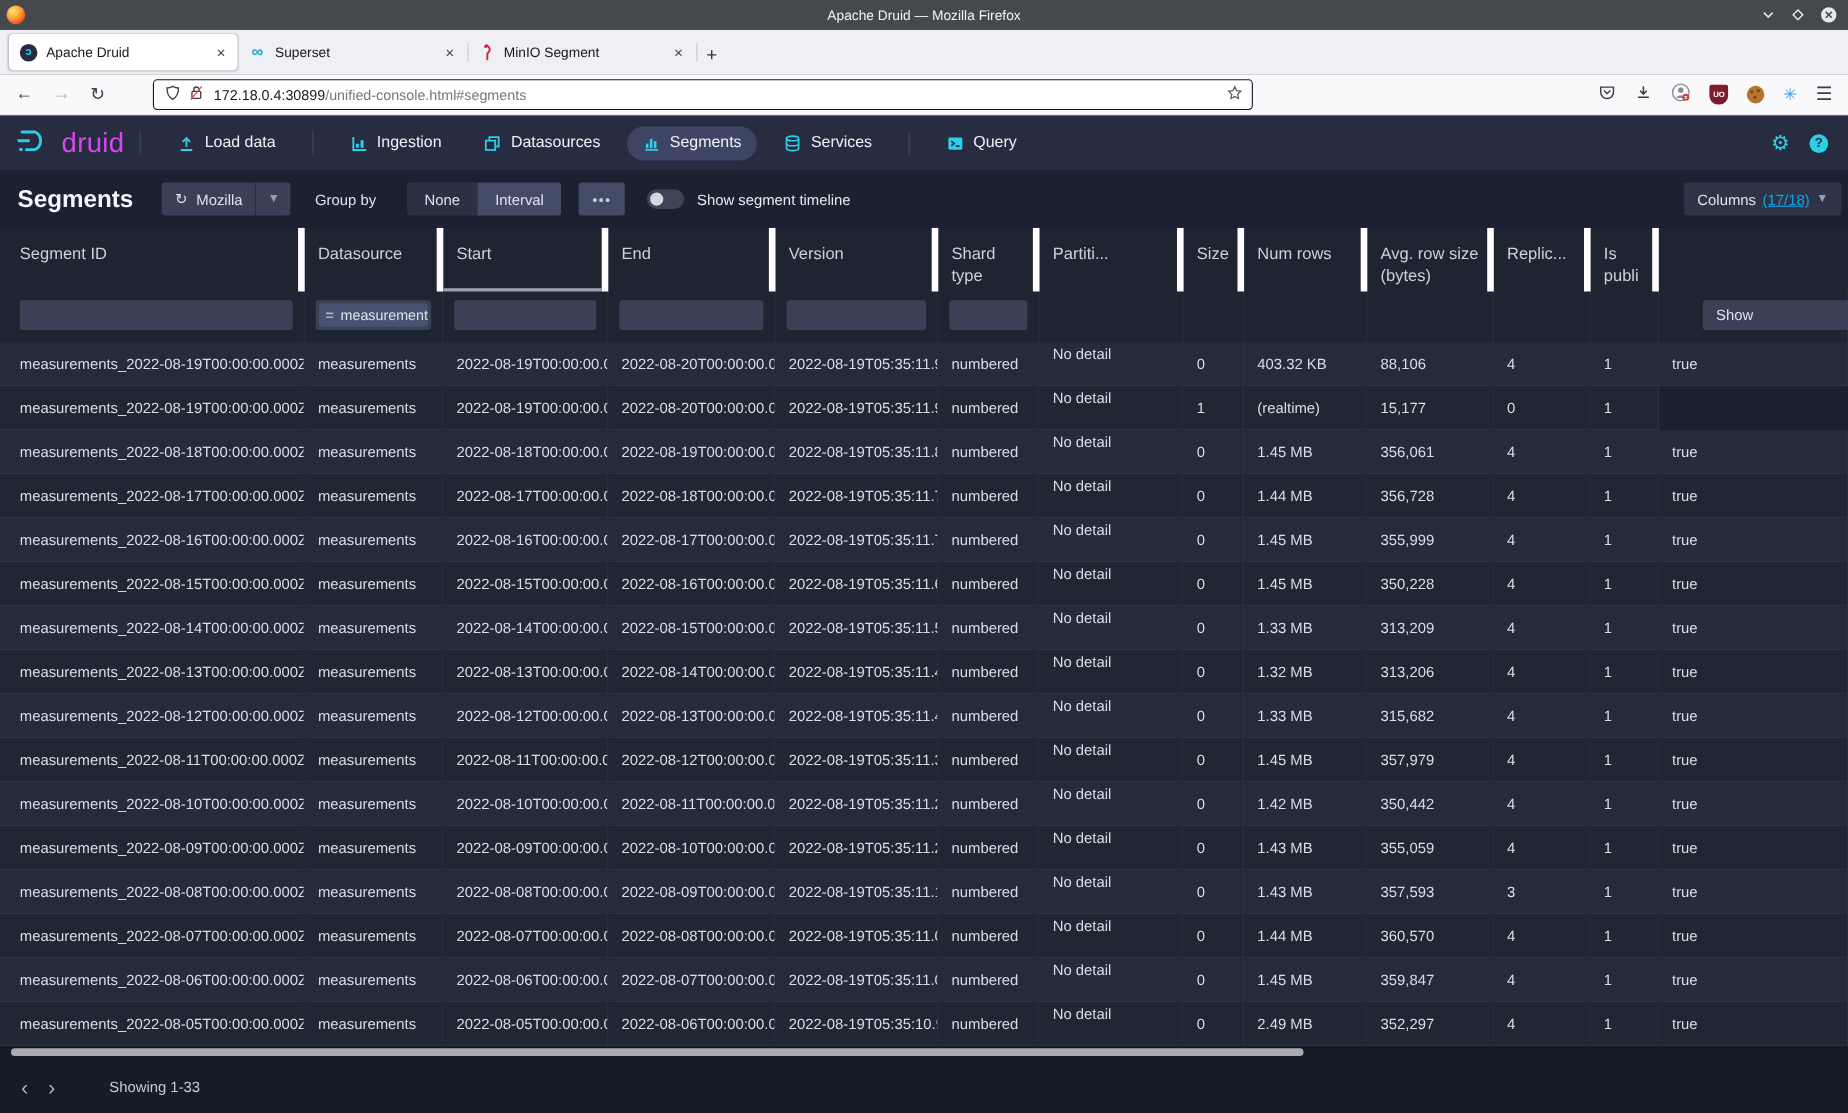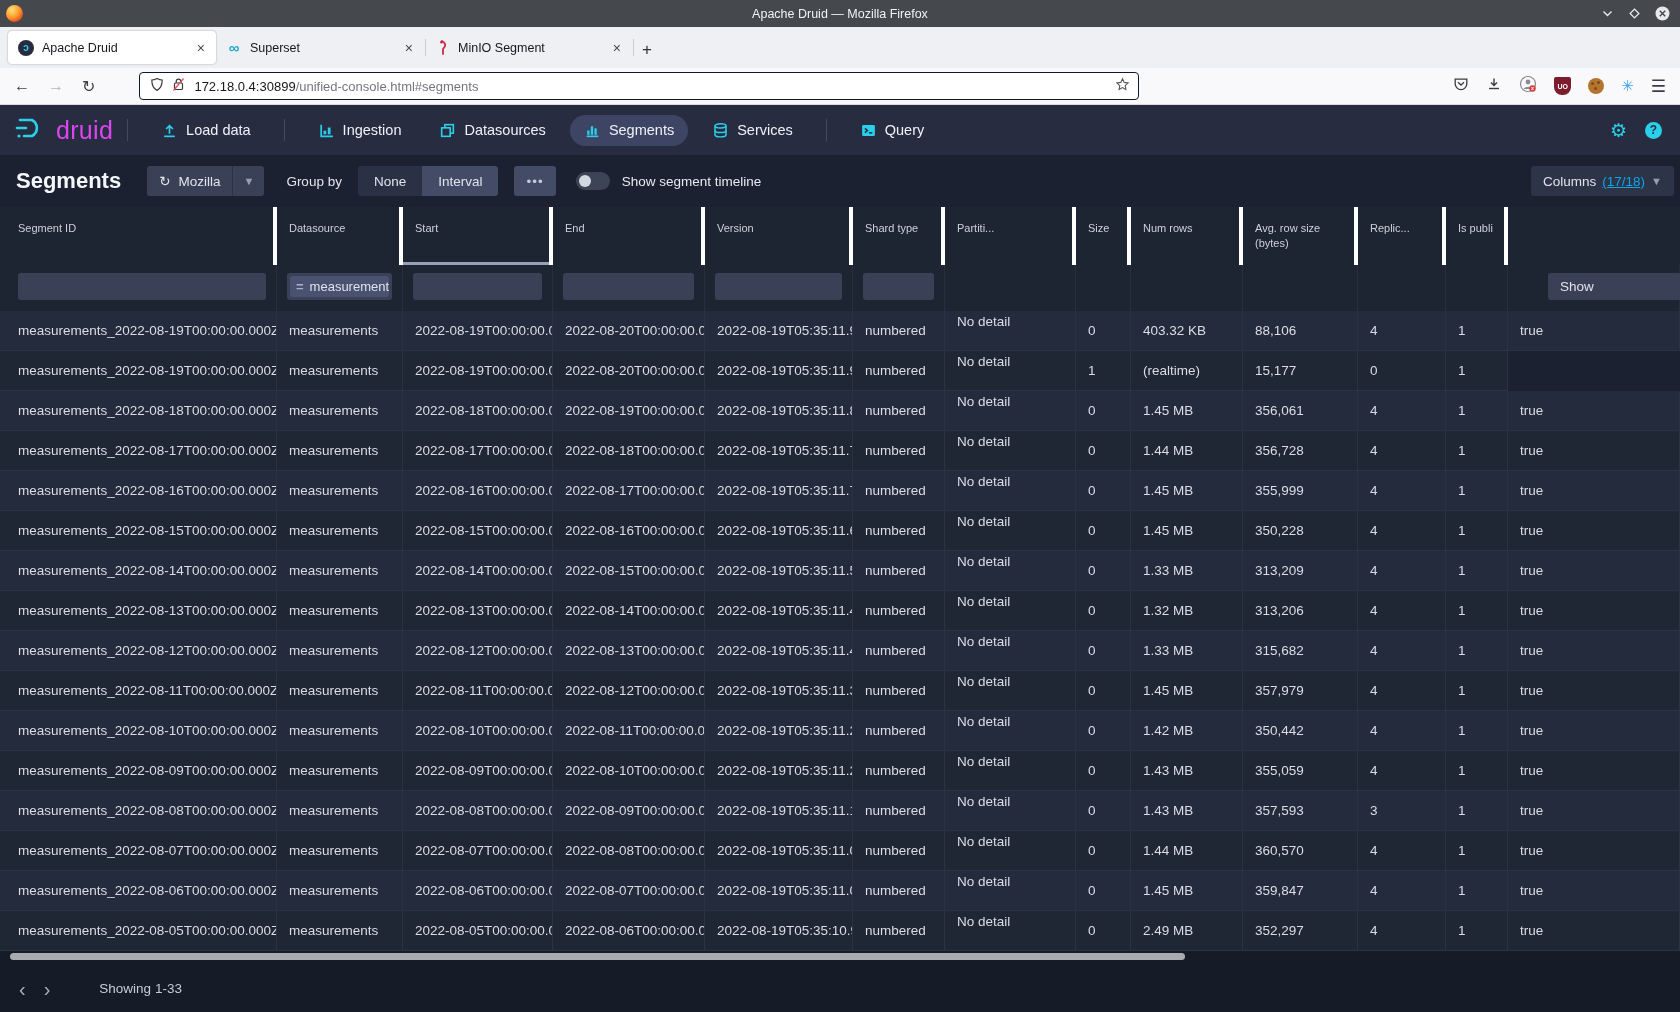--- a/index.html
+++ b/index.html
@@ -58,38 +58,38 @@
 
   
   .page-header { height:52px; background:#1b2130; display:flex; align-items:center; flex:none; }
   .page-title { font-size:22px; color:#f3f6fa; margin-left:16px; font-weight:600; }
   .btn { background:#3a4157; color:#dfe4ec; font-size:13.5px; border-radius:3px; display:flex; align-items:center;
     height:30px; padding:0 12px; }
   .refresh-split { display:flex; margin-left:26px; }
   .refresh-main { border-radius:3px 0 0 3px; gap:8px; }
   .refresh-caret { border-radius:0 3px 3px 0; border-left:1px solid #2c3245; padding:0 10px; color:#a9b1bf; }
   .groupby-label { color:#dfe4ec; font-size:13.5px; margin:0 16px 0 22px; }
-  .seg-group { display:flex; }
+  .seg-group { display:flex;margin-left:12px; }
   .seg-opt { height:30px; display:flex; align-items:center; padding:0 16px; font-size:13.5px; color:#dfe4ec; background:#2a3144; }
   .seg-opt:first-child { border-radius:3px 0 0 3px; }
   .seg-opt:last-child { border-radius:0 3px 3px 0; }
   .seg-opt.selected { background:#434b66; }
   .more-btn { margin-left:16px; color:#c3cad6; letter-spacing:1px; background:#434b66; }
   .toggle { width:34px; height:18px; border-radius:9px; background:#3d4456; margin-left:20px; position:relative; flex:none; }
   .toggle .knob { position:absolute; left:3px; top:3px; width:12px; height:12px; border-radius:50%; background:#d4d8e0; }
   .toggle-label { color:#e6eaf0; font-size:13.5px; margin-left:12px; }
   .columns-btn { margin-left:auto; margin-right:6px; background:#2d3447; gap:6px; }
   .columns-count { color:#0ea5e9;text-decoration:underline; }
   .caret { color:#98a0af; font-size:11px; }
 
   
   .tablewrap { flex:1; display:flex; flex-direction:column; overflow:hidden; }
   .trow { display:grid; grid-template-columns:277px 126px 150px 152px 148px 92px 131px 55px 112px 115px 88px 62px 172px; width:1688px; }
   .thead { background:#1e2532; }
-  .hcell { position:relative; padding:14px 8px 0 12px; font-size:11px; color:#ccd2dc; height:58px; border-right:4px solid #ffffff; line-height:1.35; }
+  .hcell { position:relative; padding:14px 8px 0 12px; font-size:15px; color:#ccd2dc; height:58px; border-right:6px solid #ffffff; line-height:1.35; }
   .hcell:first-child { padding-left:18px; }
   .sort-underline { position:absolute; left:0; right:0; bottom:0; height:3px; background:#98a1b3; }
   .frow-band { background:#1e2532; }
   .fcell { height:46px; padding:8px 10px 8px 10px; border-right:1px solid #262e40; }
   .fcell:first-child { padding-left:18px; }
   .filter-input { height:27px; background:#3a4156; border-radius:3px; width:100%; display:flex; align-items:center; padding:0 3px; }
   .ds-tag { background:#495371; border-radius:3px; height:21px; display:flex; align-items:center; gap:6px;
     color:#dfe3ea; font-size:13px; padding:0 6px; width:100%; overflow:hidden; white-space:nowrap; }
   .ds-tag .eq { color:#aab2c2; font-weight:bold; }
   .show-btn { height:27px; background:#3a4156; border-radius:3px 0 0 3px; margin-left:30px; width:200px;

